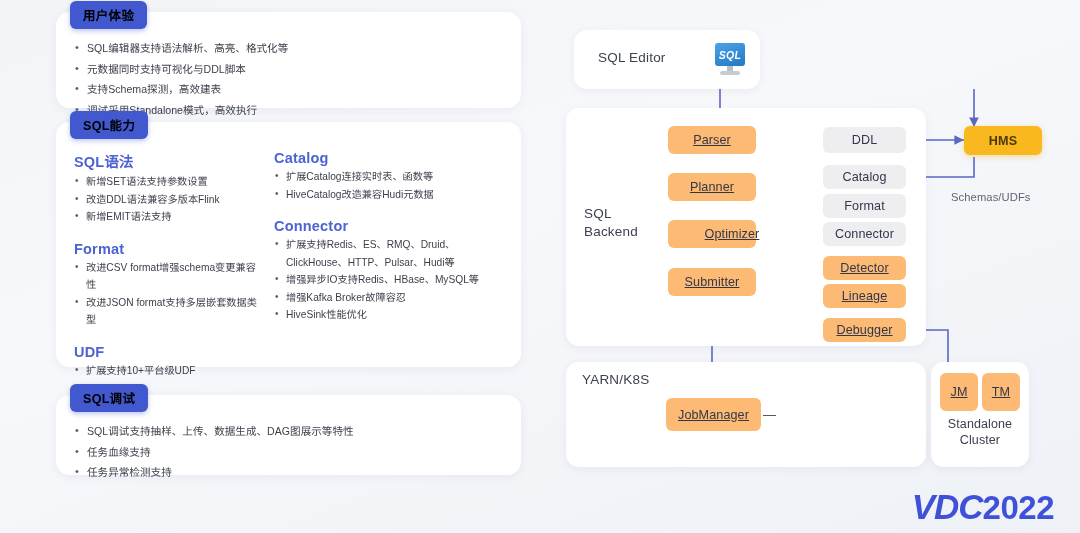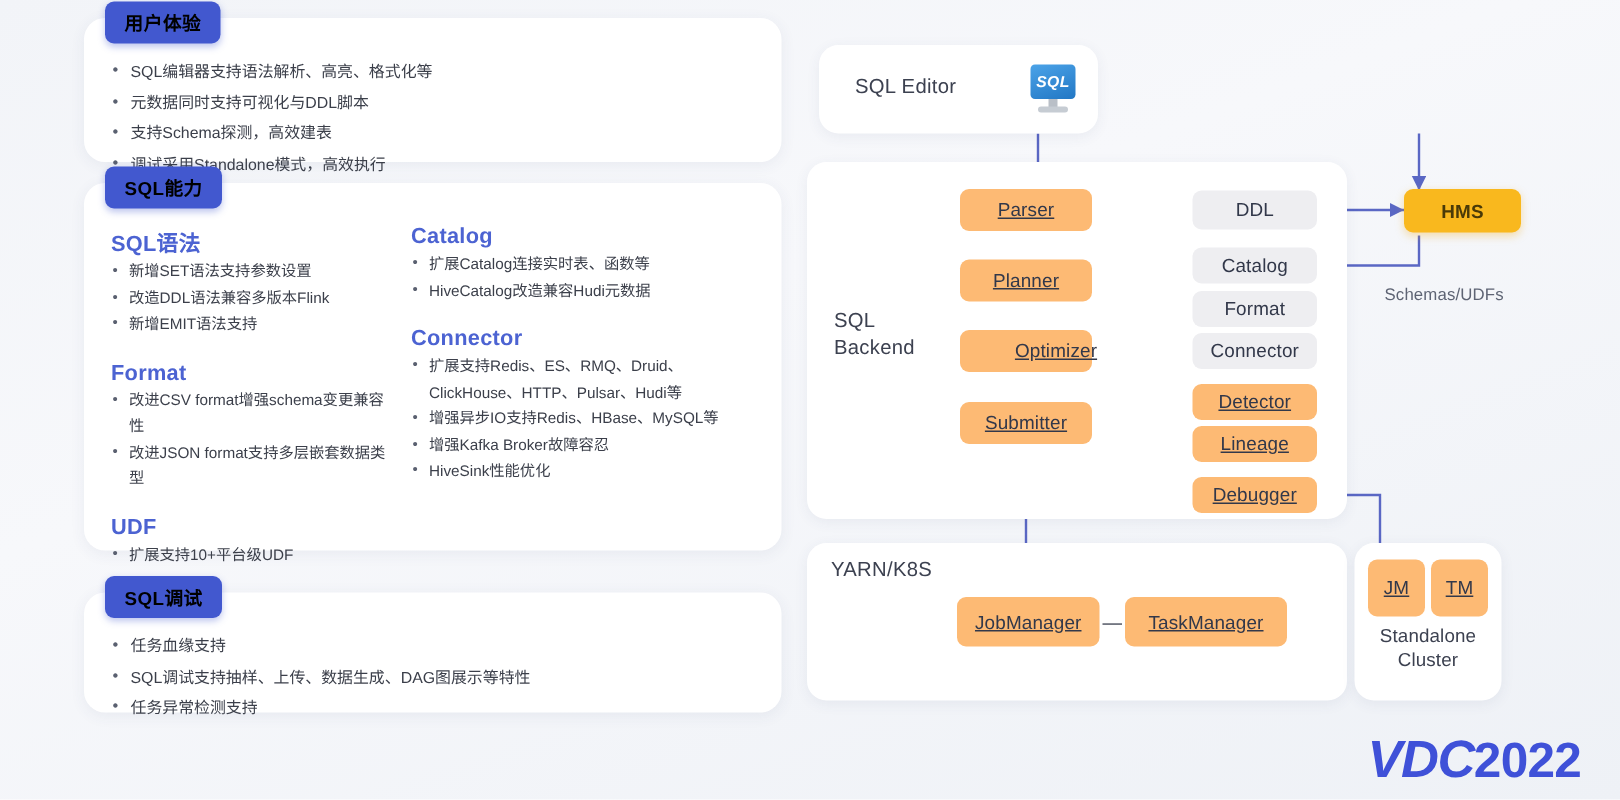--- a/index.html
+++ b/index.html
@@ -54,21 +54,21 @@
   .sec-list li{
     position:relative; padding-left:12px;
     font-size:10.2px; color:#3b3f4a; line-height:1.72;
   }
   .sec-list li::before{
     content:"•"; position:absolute; left:1px; top:-1px;
     color:#5a6070; font-size:10px;
   }
 
   
-  .diagram{ position:absolute; left:528px; top:0; width:524px; height:533px; }
+  .diagram{ position:absolute; left:556px; top:0; width:524px; height:533px; }
   .card{
     position:absolute; background:#ffffff; border-radius:13px;
     box-shadow:0 2px 9px rgba(60,70,120,.07);
   }
   .card-label{
     position:absolute; font-size:13.5px; color:#3c4150; letter-spacing:.2px;
   }
   .node{
     position:absolute; display:flex; align-items:center; justify-content:center;
     border-radius:6px; font-size:12.6px; color:#32384a; letter-spacing:.1px;
@@ -162,22 +162,22 @@
             <li>HiveSink性能优化</li>
           </ul>
         </div>
 
       </div>
     </div>
 
     <div class="panel" style="margin-top:28px;height:80px;">
       <div class="badge">SQL调试</div>
       <ul class="blist">
+        <li>SQL调试支持抽样、上传、数据生成、DAG图展示等特性</li>
         <li>任务血缘支持</li>
-        <li>SQL调试支持抽样、上传、数据生成、DAG图展示等特性</li>
         <li>任务异常检测支持</li>
       </ul>
     </div>
   </div>
 
   <div class="diagram">
 
     <svg class="wires" viewBox="0 0 524 533">
       <defs>
         <marker id="ah" markerWidth="7" markerHeight="7" refX="6" refY="3" orient="auto">
@@ -245,21 +245,20 @@
     <div class="node purple" style="left:267px; top:284px; width:83px; height:24px;">Lineage</div>
     <div class="node purple" style="left:267px; top:318px; width:83px; height:24px;">Debugger</div>
 
     <div class="node orange" style="left:408px; top:126px; width:78px; height:29px;">HMS</div>
     <div class="cap" style="left:395px; top:191px;">Schemas/UDFs</div>
 
     <div class="card" style="left:10px; top:362px; width:360px; height:105px;"></div>
     <div class="card-label" style="left:26px; top:372px;text-align:right;">YARN/K8S</div>
     <div class="node purple" style="left:110px; top:398px; width:95px; height:33px;">JobManager</div>
     <div class="cap" style="left:207px; top:407px; font-size:13px; color:#3c4150;">—</div>
-    <div class="node purple" style="left:222px; top:398px; width:108px; height:33px;">TaskManager</div>
 
     <div class="card" style="left:375px; top:362px; width:98px; height:105px;"></div>
     <div class="node purple" style="left:384px; top:373px; width:38px; height:38px;">JM</div>
     <div class="node purple" style="left:426px; top:373px; width:38px; height:38px;">TM</div>
     <div class="cap" style="left:375px; top:416px; width:98px; text-align:center; font-size:12.5px; color:#3c4150; line-height:1.3;">
       <div>Standalone</div>
       <div>Cluster</div>
     </div>
 
   </div>

